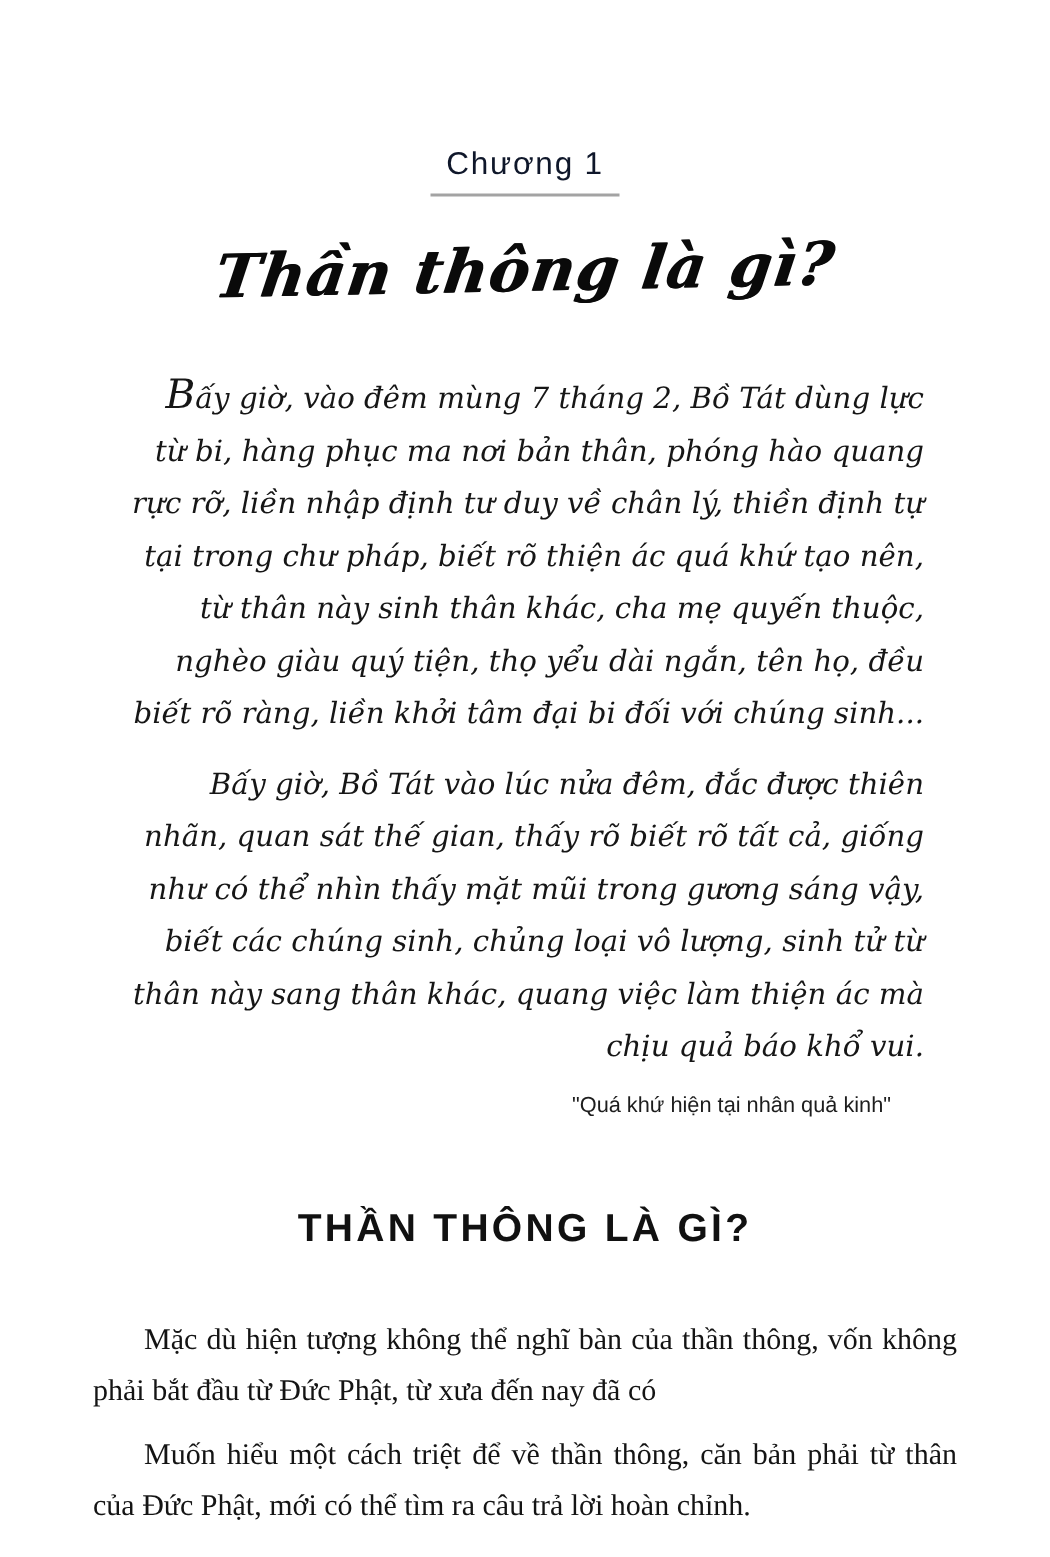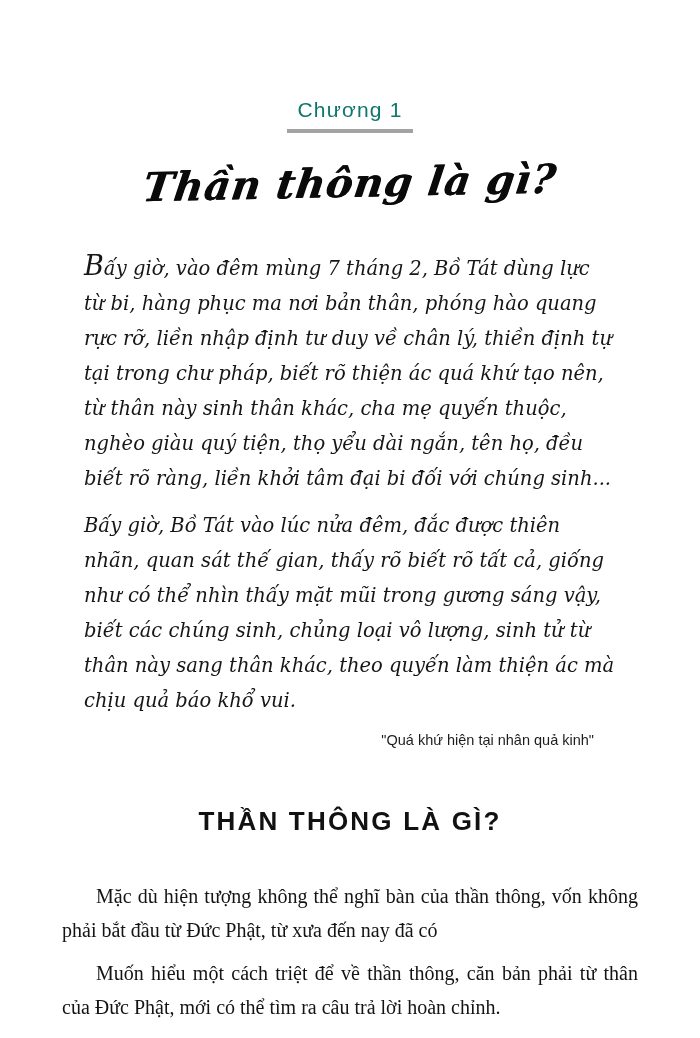--- a/index.html
+++ b/index.html
@@ -26,23 +26,23 @@
   
   .chapter-label-wrap {
     text-align: center;
     margin-top: 98px;
   }
   .chapter-label {
     display: inline-block;
     font-family: "Liberation Sans", sans-serif;
     font-size: 21px;
     letter-spacing: 1.2px;
-    color: #0f766e;
+    color: #0f172a;
     padding: 0 10px 7px 10px;
-    border-bottom: 4px solid #a3a3a3;
+    border-bottom: 2px solid #a3a3a3;
   }
 
   .chapter-title-wrap {
     text-align: center;
     margin-top: 26px;
   }
   .chapter-title {
     display: inline-block;
     font-family: "DejaVu Serif", serif;
     font-style: italic;
@@ -59,20 +59,21 @@
     margin: 42px 84px 0 84px;
     font-family: "DejaVu Serif", serif;
     font-style: italic;
     font-size: 19.5px;
     line-height: 35px;
     color: #161616;
     text-align: left;
   }
   .quote-block p {
     margin: 0 0 6px 0;
+    text-align: right;
   }
   .quote-block p + p {
     margin-top: 12px;
   }
   .quote-block .dropcap-line::first-letter {
     font-size: 27px;
   }
 
   .quote-source {
     margin: 14px 84px 0 84px;
@@ -137,21 +138,21 @@
   <div class="chapter-label-wrap">
     <span class="chapter-label">Chương 1</span>
   </div>
 
   <div class="chapter-title-wrap">
     <span class="chapter-title">Thần thông là gì?</span>
   </div>
 
   <div class="quote-block">
     <p class="dropcap-line">Bấy giờ, vào đêm mùng 7 tháng 2, Bồ Tát dùng lực từ bi, hàng phục ma nơi bản thân, phóng hào quang rực rỡ, liền nhập định tư duy về chân lý, thiền định tự tại trong chư pháp, biết rõ thiện ác quá khứ tạo nên, từ thân này sinh thân khác, cha mẹ quyến thuộc, nghèo giàu quý tiện, thọ yểu dài ngắn, tên họ, đều biết rõ ràng, liền khởi tâm đại bi đối với chúng sinh...</p>
-    <p>Bấy giờ, Bồ Tát vào lúc nửa đêm, đắc được thiên nhãn, quan sát thế gian, thấy rõ biết rõ tất cả, giống như có thể nhìn thấy mặt mũi trong gương sáng vậy, biết các chúng sinh, chủng loại vô lượng, sinh tử từ thân này sang thân khác, theo quyến làm thiện ác mà chịu quả báo khổ vui.</p>
+    <p>Bấy giờ, Bồ Tát vào lúc nửa đêm, đắc được thiên nhãn, quan sát thế gian, thấy rõ biết rõ tất cả, giống như có thể nhìn thấy mặt mũi trong gương sáng vậy, biết các chúng sinh, chủng loại vô lượng, sinh tử từ thân này sang thân khác, quang việc làm thiện ác mà chịu quả báo khổ vui.</p>
   </div>
 
   <div class="quote-source">"Quá khứ hiện tại nhân quả kinh"</div>
 
   <h2 class="section-heading">THẦN THÔNG LÀ GÌ?</h2>
 
   <div class="body-text">
     <p>Mặc dù hiện tượng không thể nghĩ bàn của thần thông, vốn không phải bắt đầu từ Đức Phật, từ xưa đến nay đã có</p>
     <p>Muốn hiểu một cách triệt để về thần thông, căn bản phải từ thân của Đức Phật, mới có thể tìm ra câu trả lời hoàn chỉnh.</p>
   </div>

